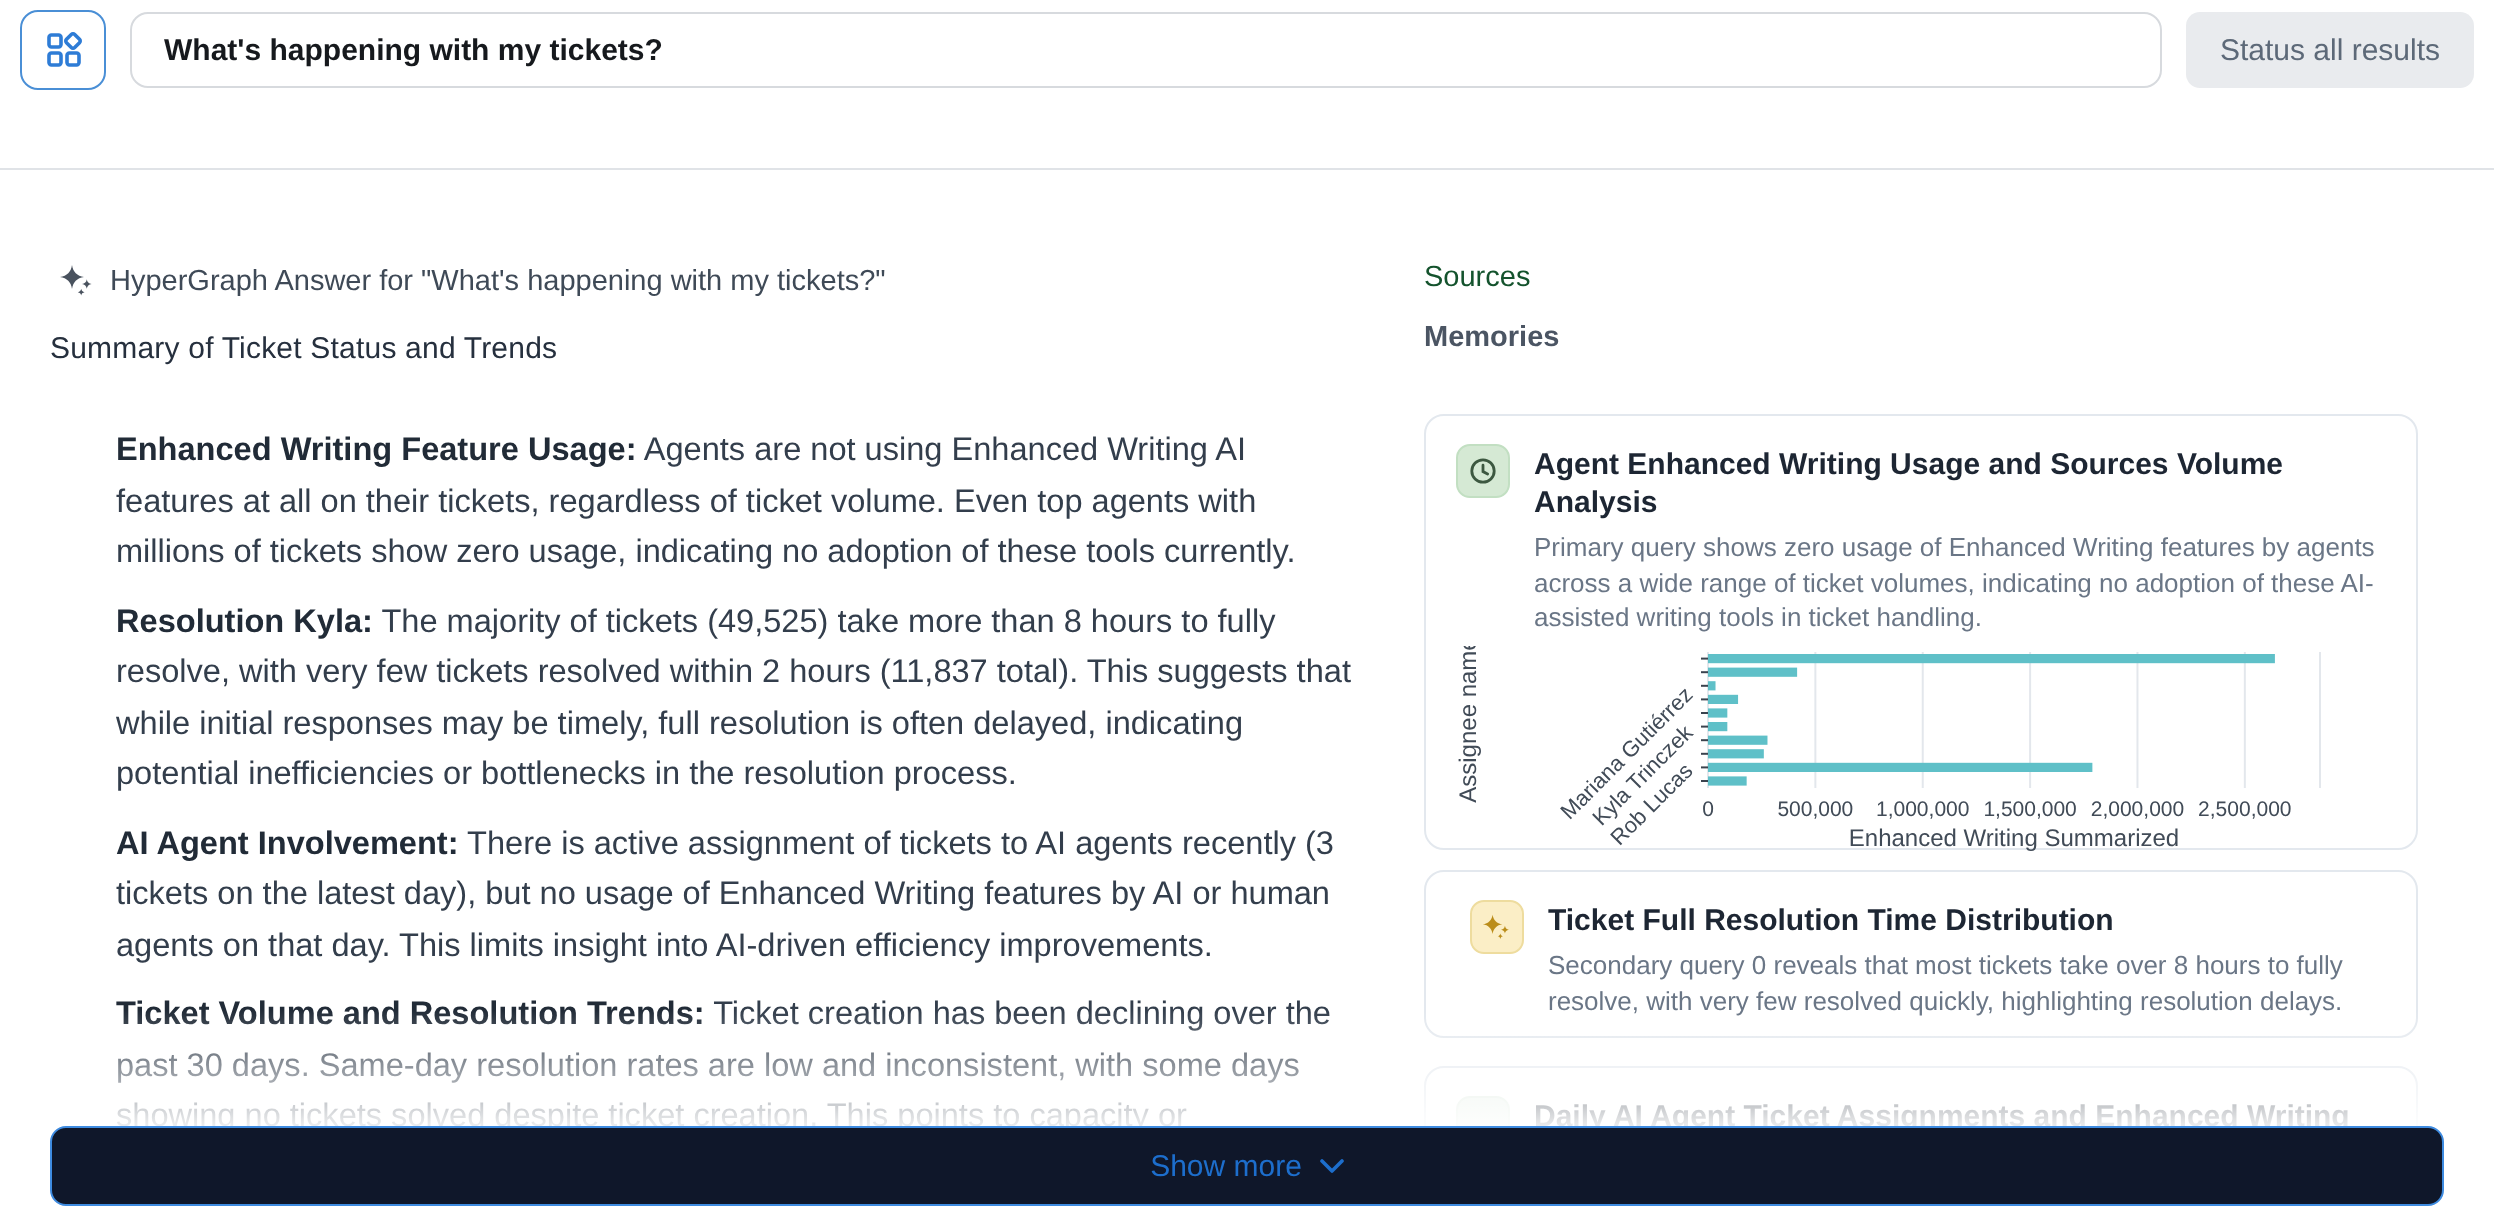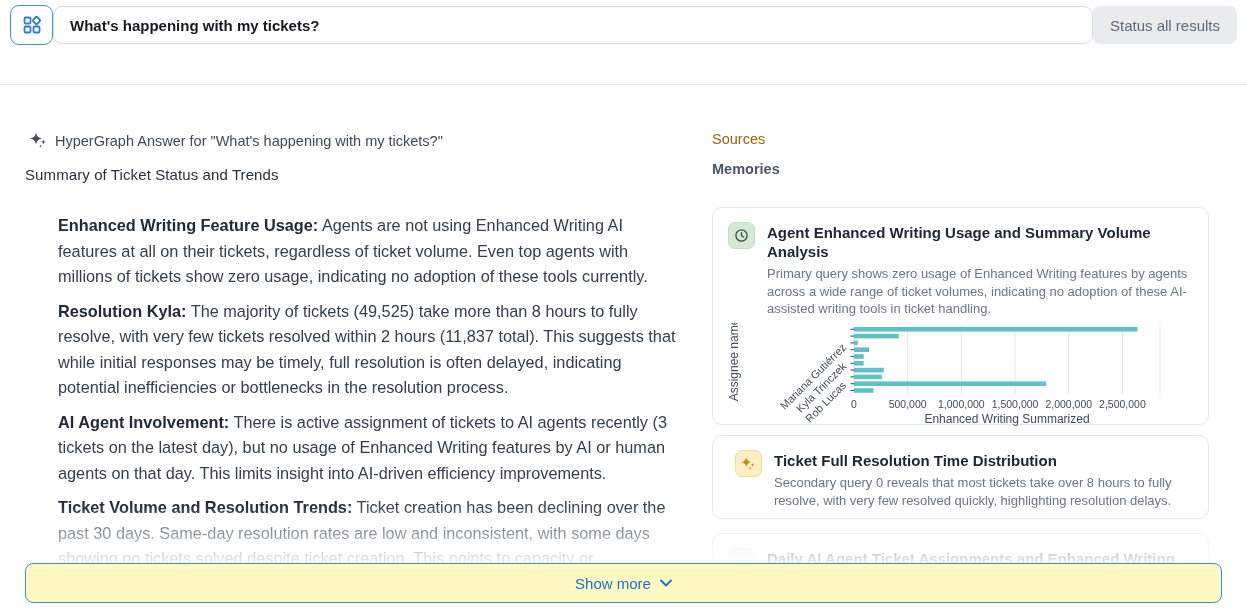--- a/index.html
+++ b/index.html
@@ -3,21 +3,21 @@
 <meta charset="utf-8">
 <style>
   * { box-sizing: border-box; }
   html,body { margin:0; padding:0; }
   body {
     width:1247px; height:611px; position:relative; overflow:hidden;
     background:#ffffff; font-family:"Liberation Sans","DejaVu Sans",sans-serif;
   }
   
   .topbar { position:absolute; top:0; left:0; width:1247px; height:50px;
-    display:flex; align-items:center; padding:6px 10px; gap:0; }
+    display:flex; align-items:center; padding:6px 10px; gap:12px; }
   .apps-btn { width:43px; height:40px; flex:none; background:#fff;
     border:1px solid #4a8fd6; border-radius:9px; display:flex;
     align-items:center; justify-content:center; cursor:pointer; padding:0; }
   .search-input { flex:1; height:38px; border:1px solid #d7dade; border-radius:9px;
     padding:0 16px; font-size:15px; font-weight:600; color:#16191d;
     font-family:inherit; outline:none; background:#fff; }
   .results-btn { flex:none; height:38px; background:#e9ebee; border:none;
     border-radius:7px; color:#5d6978; font-size:15px; padding:0 17px;
     font-family:inherit; cursor:pointer; }
   .top-divider { position:absolute; top:84px; left:0; width:1247px;
@@ -25,21 +25,21 @@
   
   .eyebrow { position:absolute; left:30px; top:132px; display:flex; gap:8px;
     align-items:center; font-size:14.5px; color:#3f4a57; }
   .heading { position:absolute; left:25px; top:166px; margin:0;
     font-size:15px; font-weight:500; color:#26303e; letter-spacing:.1px; }
   .paragraphs { position:absolute; left:46px; top:213px; width:632px;
     font-size:16.3px; line-height:25.5px; color:#333e4c; }
   .paragraphs p { margin:0 0 9px 12px; }
   .paragraphs b { color:#212b37; font-weight:700; }
   
-  .sources-label { position:absolute; left:712px; top:131px; font-size:14.5px; color:#a16207; }
+  .sources-label { position:absolute; left:712px; top:131px; font-size:14.5px; color:#14532d; }
   .memories-label { position:absolute; left:712px; top:161px; font-size:14.5px; font-weight:700; color:#4b5563; }
   .card { position:absolute; left:712px; width:497px; background:#fff;
     border:1px solid #e3e8ee; border-radius:10px; padding:12px 15px; }
   .card-1 { top:207px; height:218px; }
   .card-2 { top:435px; height:84px;padding-left:22px; }
   .card-3 { top:533px; height:80px; }
   .card-head { display:flex; gap:12px; align-items:flex-start; }
   .card-icon { width:27px; height:27px; flex:none; border-radius:7px;
     display:flex; align-items:center; justify-content:center; margin-top:2px; }
   .icon-green { background:#d5e9d4; border:1px solid #c2dfc2; }
@@ -47,21 +47,21 @@
   .icon-faded { background:#e8f1e9; border:1px solid #ddeade; }
   .card-title { font-size:15px; font-weight:700; color:#1d2633; line-height:19px; margin-top:3px; }
   .card-desc { font-size:13px; color:#6a7686; line-height:17.5px; margin-top:4px; }
   .chart { display:block; margin-top:5px; width:467px; height:122px; }
   .chart text { font-family:"Liberation Sans","DejaVu Sans",sans-serif; }
   
   .fade-overlay { position:absolute; left:0; top:505px; width:1247px; height:106px;
     background:linear-gradient(to bottom, rgba(255,255,255,0) 0%, #ffffff 60%, #ffffff 100%);
     z-index:5; pointer-events:none; }
   .show-more { position:absolute; left:25px; top:563px; width:1197px; height:40px;
-    background:#fef9c3; border:1.5px solid #3e8be0; border-radius:8px; z-index:10;
+    background:#0f172a; border:1.5px solid #3e8be0; border-radius:8px; z-index:10;
     display:flex; align-items:center; justify-content:center; gap:9px;
     color:#1d6ecc; font-size:15px; font-family:inherit; cursor:pointer; }
 </style>
 </head>
 <body>
 
 <div class="topbar">
   <button class="apps-btn">
     <svg width="20" height="20" viewBox="0 0 20 20" fill="none" stroke="#2e7cd6" stroke-width="1.8">
       <rect x="2.5" y="2.5" width="6" height="6" rx="1.2"></rect>
@@ -98,21 +98,21 @@
 
 <div class="card card-1">
   <div class="card-head">
     <span class="card-icon icon-green">
       <svg width="15" height="15" viewBox="0 0 15 15" fill="none" stroke="#3c5840" stroke-width="1.4">
         <circle cx="7.5" cy="7.5" r="5.6"></circle>
         <path d="M7.5 4.6 L7.5 7.8 L9.8 9" stroke-linecap="round"></path>
       </svg>
     </span>
     <div>
-      <div class="card-title">Agent Enhanced Writing Usage and Summary Volume Analysis</div>
+      <div class="card-title">Agent Enhanced Writing Usage and Sources Volume Analysis</div>
       <div class="card-desc">Primary query shows zero usage of Enhanced Writing features by agents across a wide range of ticket volumes, indicating no adoption of these AI-assisted writing tools in ticket handling.</div>
     </div>
   </div>
   <svg class="chart" viewBox="0 0 467 122">
       <line x1="126" y1="3" x2="126" y2="71" stroke="#e3e7ec" stroke-width="1"></line>
       <line x1="179.68421052631578" y1="3" x2="179.68421052631578" y2="71" stroke="#e3e7ec" stroke-width="1"></line>
       <line x1="233.36842105263156" y1="3" x2="233.36842105263156" y2="71" stroke="#e3e7ec" stroke-width="1"></line>
       <line x1="287.0526315789474" y1="3" x2="287.0526315789474" y2="71" stroke="#e3e7ec" stroke-width="1"></line>
       <line x1="340.7368421052631" y1="3" x2="340.7368421052631" y2="71" stroke="#e3e7ec" stroke-width="1"></line>
       <line x1="394.42105263157896" y1="3" x2="394.42105263157896" y2="71" stroke="#e3e7ec" stroke-width="1"></line>

